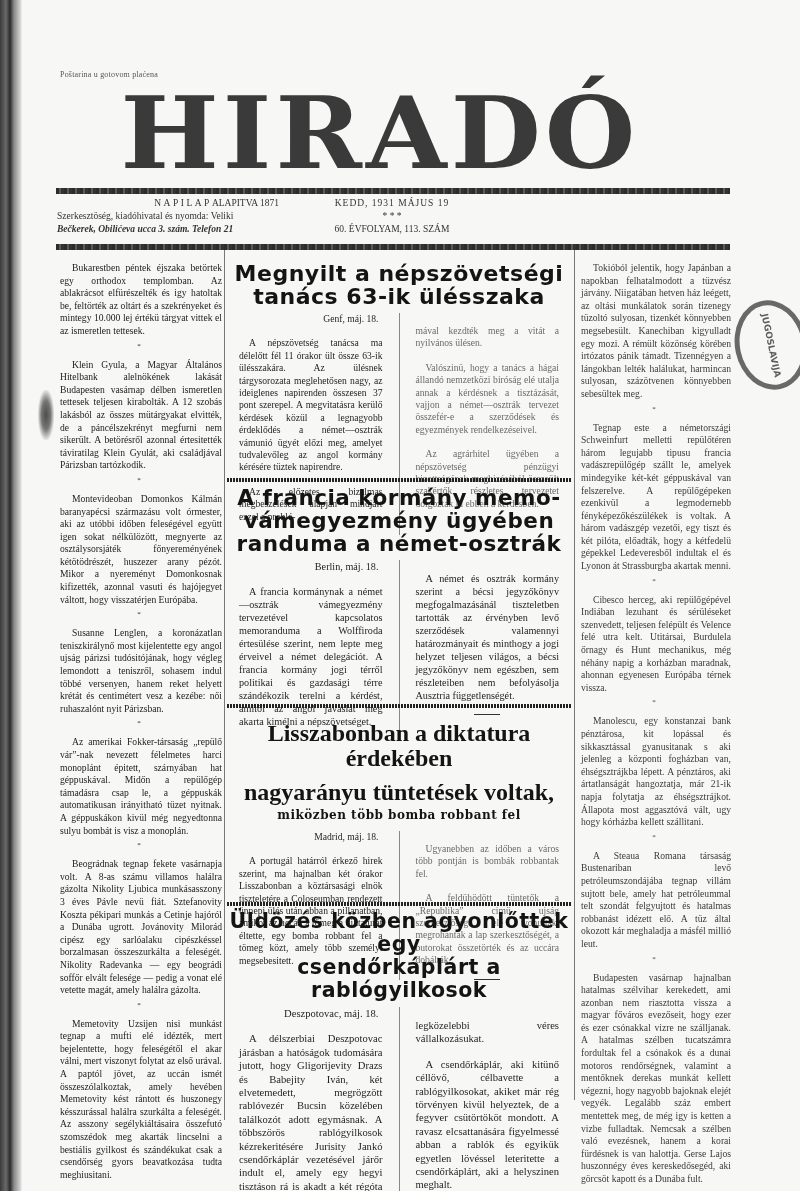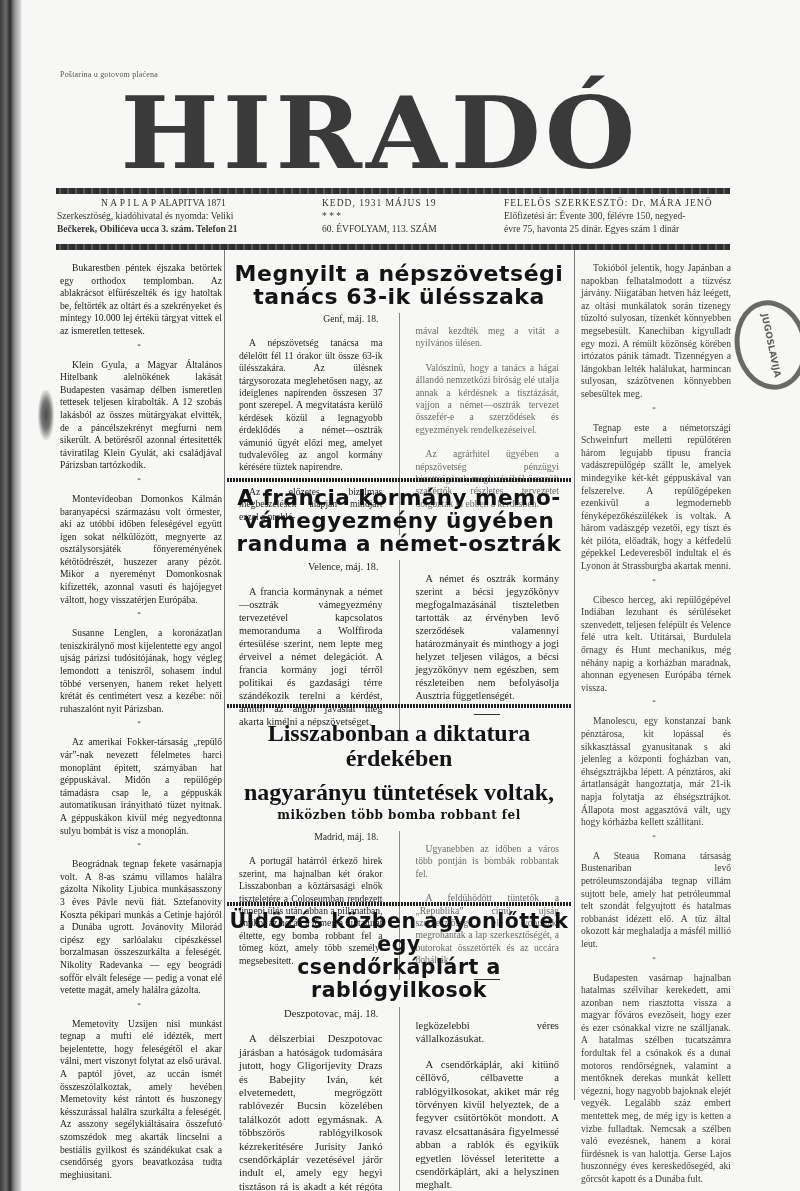--- a/index.html
+++ b/index.html
@@ -25,25 +25,25 @@
     font-family: "DejaVu Serif", "Liberation Serif", serif;
     font-weight: bold; font-size: 104px; line-height: 100px;
     letter-spacing: 4px; color: #3a3a3a;
     transform: scaleY(0.95);
   }
   .rule {
     position: absolute; left: 56px; width: 674px; height: 6px;
     background: repeating-linear-gradient(90deg, #2c2c2c 0 3px, #5a5a5a 3px 5px, #333 5px 8px);
   }
   .info { position: absolute; top: 197px; font-size: 9.5px; line-height: 13px; color: #333; }
-  .info .row { display: flex; justify-content: flex-start; white-space: nowrap; margin-left: 44px; }
+  .info .row { display: flex; justify-content: flex-end; white-space: nowrap; margin-left: 44px; }
   .info .spaced { letter-spacing: 2.5px; }
-  .info .bold { font-weight: bold; }
+  .info .bold { font-weight: bold; font-style: italic; }
   .info.left { left: 57px; width: 222px; }
-  .info.mid { left: 322px; width: 140px; text-align: left; }
+  .info.mid { left: 322px; width: 140px; text-align: center; }
   .info.right { left: 504px; width: 226px; }
   .col {
     position: absolute; font-size: 9.6px; line-height: 12.6px;
     text-align: justify; hyphens: manual;
   }
   .col p { margin: 0 0 0 4px; text-indent: 12px; }
   .col .star { text-align: center; margin: 4px 0 9px 0; font-size: 7px; line-height: 8px; text-indent: 0; }
   .col-left { left: 56px; top: 262px; width: 166px; color: #222; }
   .col-right { left: 577px; top: 262px; width: 154px; color: #3a3a3a; }
   .vline { position: absolute; width: 1px; background: #777; }
@@ -100,25 +100,20 @@
     <div>Szerkesztöség, kiadóhivatal és nyomda: Veliki</div>
     <div class="bold">Bečkerek, Obilićeva ucca 3. szám. Telefon 21</div>
   </div>
 
   <div class="info mid">
     <div class="spaced" style="letter-spacing:1px">KEDD, 1931 MÁJUS 19</div>
     <div>* * *</div>
     <div>60. ÉVFOLYAM, 113. SZÁM</div>
   </div>
 
-  <div class="info right">
-    <div style="letter-spacing:1px">FELELÖS SZERKESZTÖ: Dr. MÁRA JENÖ</div>
-    <div>Előfizetési ár: Évente 300, félévre 150, negyed-</div>
-    <div>évre 75, havonta 25 dinár. Egyes szám 1 dinár</div>
-  </div>
 
   <div class="rule" style="top:244px"></div>
 
   <div class="col col-left">
     <p>Bukarestben péntek éjszaka betörtek egy orthodox templomban. Az ablakrácsot elfürészelték és igy hatoltak be, feltörték az oltárt és a szekrényeket és mintegy 10.000 lej értékü tárgyat vittek el az ismeretlen tettesek.</p>
     <div class="star">*</div>
     <p>Klein Gyula, a Magyar Általános Hitelbank alelnökének lakását Budapesten vasárnap délben ismeretlen tettesek teljesen kirabolták. A 12 szobás lakásból az összes mütárgyakat elvitték, de a páncélszekrényt megfurni nem sikerült. A betörésről azonnal értesitették táviratilag Klein Gyulát, aki családjával Párizsban tartózkodik.</p>
     <div class="star">*</div>
     <p>Montevideoban Domonkos Kálmán baranyapécsi származásu volt órmester, aki az utóbbi időben feleségével együtt igen sokat nélkülözött, megnyerte az osztálysorsjáték főnyereményének kétötödrészét, huszezer arany pézót. Mikor a nyereményt Domonkosnak kifizették, azonnal vasuti és hajójegyet váltott, hogy visszatérjen Európába.</p>
     <div class="star">*</div>
@@ -158,21 +153,21 @@
   <div class="dotted" style="top:478px"></div>
 
   <div class="article" style="top:486px">
     <div class="headline hl-black" style="font-size:21.5px;line-height:23px">
       <div>A francia kormány memo-</div>
       <div>vámegyezmény ügyében</div>
       <div>randuma a német-osztrák</div>
     </div>
     <div class="cols2" style="font-size:10.2px;line-height:13px">
       <div class="c">
-        <div class="dateline"><b>Velence,</b> <span>máj. 18.</span></div>
+        <div class="dateline"><b>Berlin,</b> <span>máj. 18.</span></div>
         <p>A francia kormánynak a német—osztrák vámegyezmény tervezetével kapcsolatos memoranduma a Wolffiroda értesülése szerint, nem lepte meg érveivel a német delegációt. A francia kormány jogi térről politikai és gazdasági térre szándékozik terelni a kérdést, amitől az angol javaslat meg akarta kimélni a népszövetséget.</p>
       </div>
       <div class="sep"></div>
       <div class="c">
         <p>A német és osztrák kormány szerint a bécsi jegyzőkönyv megfogalmazásánál tiszteletben tartották az érvényben levő szerződések valamennyi határozmányait és minthogy a jogi helyzet teljesen világos, a bécsi jegyzőkönyv nem egészben, sem részleteiben nem befolyásolja Ausztria függetlenségét.</p>
         <div class="dash-end"></div>
       </div>
     </div>
   </div>
 

